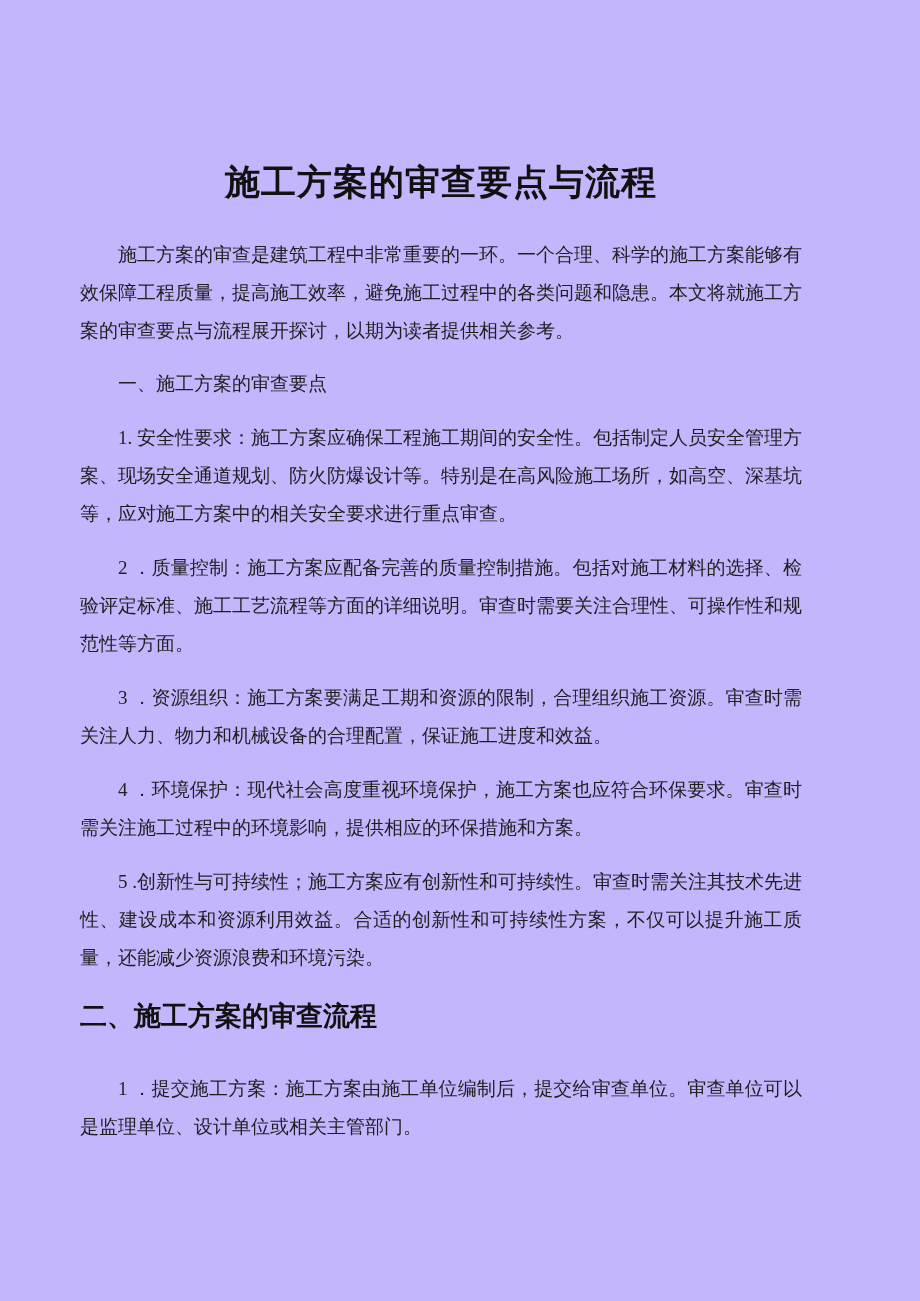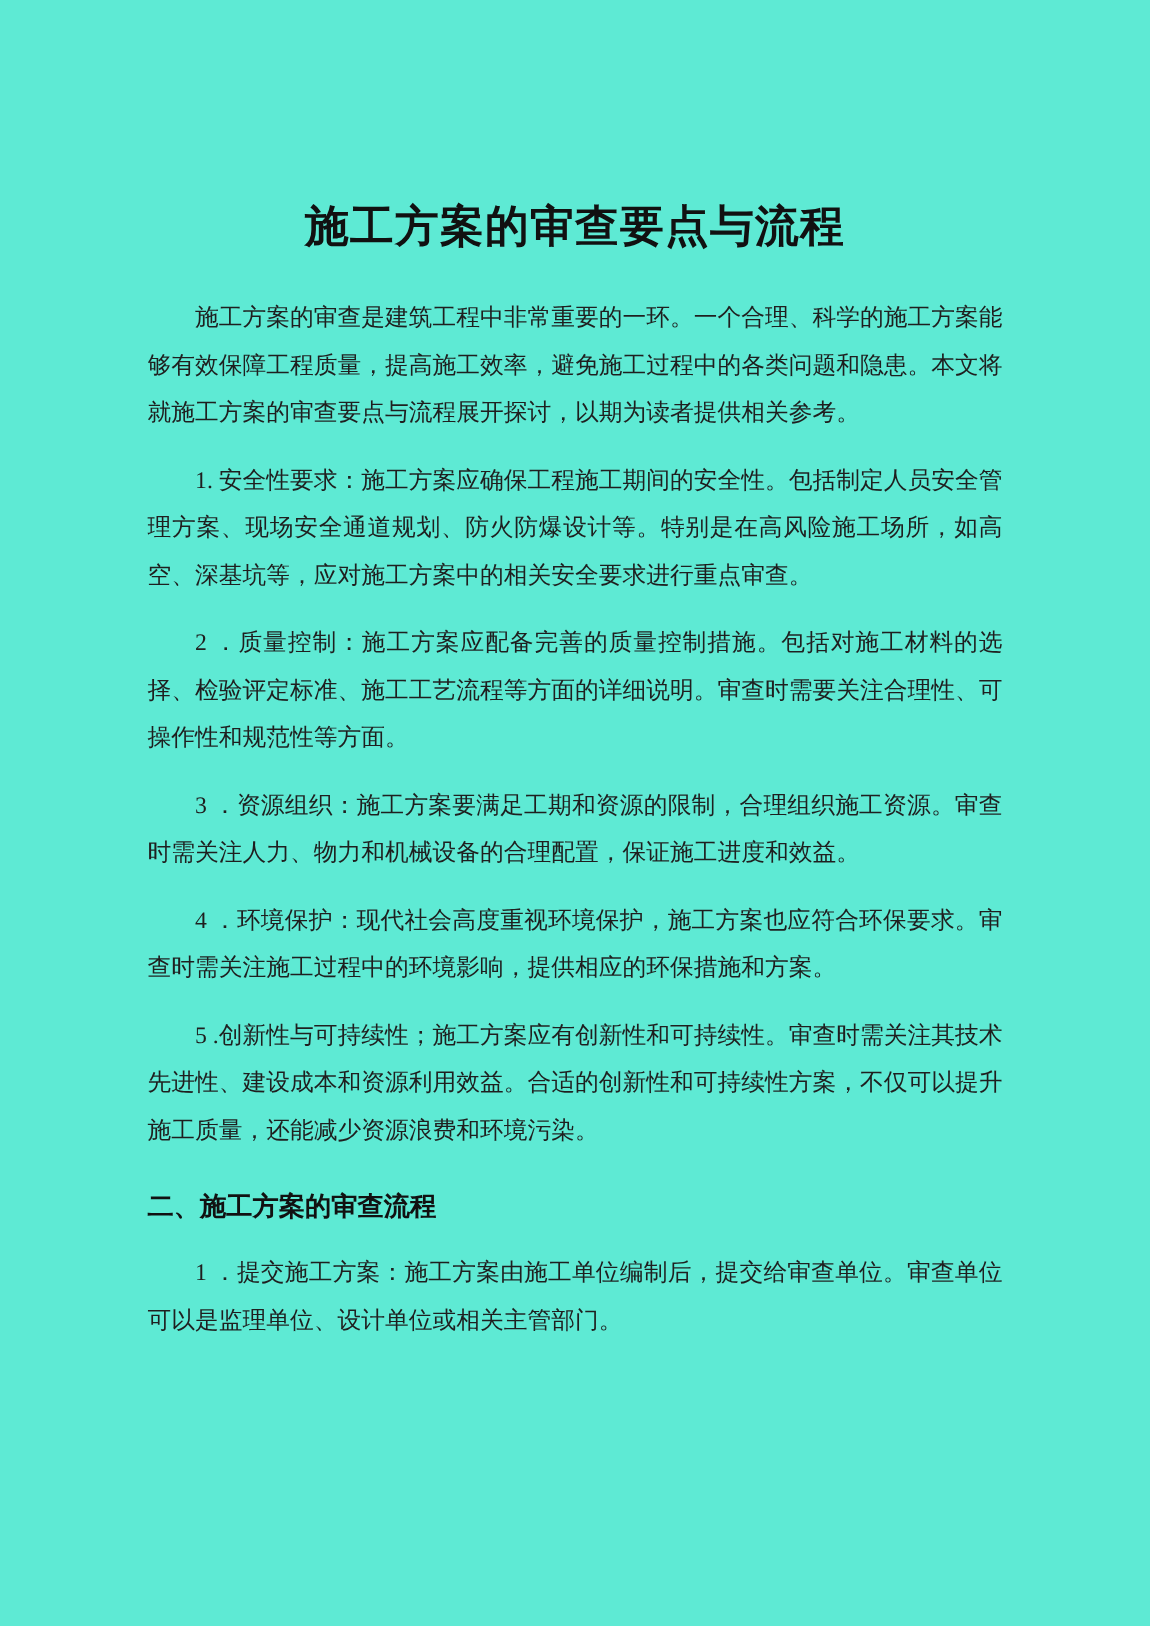--- a/index.html
+++ b/index.html
@@ -5,23 +5,23 @@
   html, body {
     margin: 0;
     padding: 0;
     background: #ffffff;
   }
   .page {
     position: relative;
     width: 920px;
     height: 1301px;
     margin: 0 auto;
-    background: #5eead4;
+    background: #c4b5fd;
     box-sizing: border-box;
-    padding: 160px 118px 40px 118px;
+    padding: 160px 118px 40px 80px;
     font-family: "Liberation Serif", "DejaVu Serif", serif;
     color: #1f1f1f;
     font-size: 19px;
     line-height: 38px;
     overflow: hidden;
   }
   .doc-title {
     margin: 0 0 32px 0;
     font-family: "Liberation Sans", "DejaVu Sans", sans-serif;
     font-size: 35px;
@@ -39,37 +39,38 @@
     word-break: break-all;
   }
   .sec1-heading {
     margin: 6px 0 15px 0;
     text-indent: 2em;
     font-size: 19px;
     font-weight: 400;
     color: #1f1f1f;
   }
   .sec2-heading {
-    margin: 22px 0 16px 0;
-    font-family: Liberation Serif, serif;
-    font-size: 21px;
+    margin: 22px 0 33px 0;
+    font-family: Liberation Mono, monospace;
+    font-size: 27px;
     font-weight: 700;
     color: #111111;
     text-indent: 0;
   }
 </style>
 </head>
 <body>
 
 <div class="page">
 
   <h1 class="doc-title">施工方案的审查要点与流程</h1>
 
   <p class="para">施工方案的审查是建筑工程中非常重要的一环。一个合理、科学的施工方案能够有效保障工程质量，提高施工效率，避免施工过程中的各类问题和隐患。本文将就施工方案的审查要点与流程展开探讨，以期为读者提供相关参考。</p>
 
+  <h2 class="sec1-heading">一、施工方案的审查要点</h2>
 
   <p class="para">1. 安全性要求：施工方案应确保工程施工期间的安全性。包括制定人员安全管理方案、现场安全通道规划、防火防爆设计等。特别是在高风险施工场所，如高空、深基坑等，应对施工方案中的相关安全要求进行重点审查。</p>
 
   <p class="para">2 ．质量控制：施工方案应配备完善的质量控制措施。包括对施工材料的选择、检验评定标准、施工工艺流程等方面的详细说明。审查时需要关注合理性、可操作性和规范性等方面。</p>
 
   <p class="para">3 ．资源组织：施工方案要满足工期和资源的限制，合理组织施工资源。审查时需关注人力、物力和机械设备的合理配置，保证施工进度和效益。</p>
 
   <p class="para">4 ．环境保护：现代社会高度重视环境保护，施工方案也应符合环保要求。审查时需关注施工过程中的环境影响，提供相应的环保措施和方案。</p>
 
   <p class="para">5 .创新性与可持续性；施工方案应有创新性和可持续性。审查时需关注其技术先进性、建设成本和资源利用效益。合适的创新性和可持续性方案，不仅可以提升施工质量，还能减少资源浪费和环境污染。</p>

